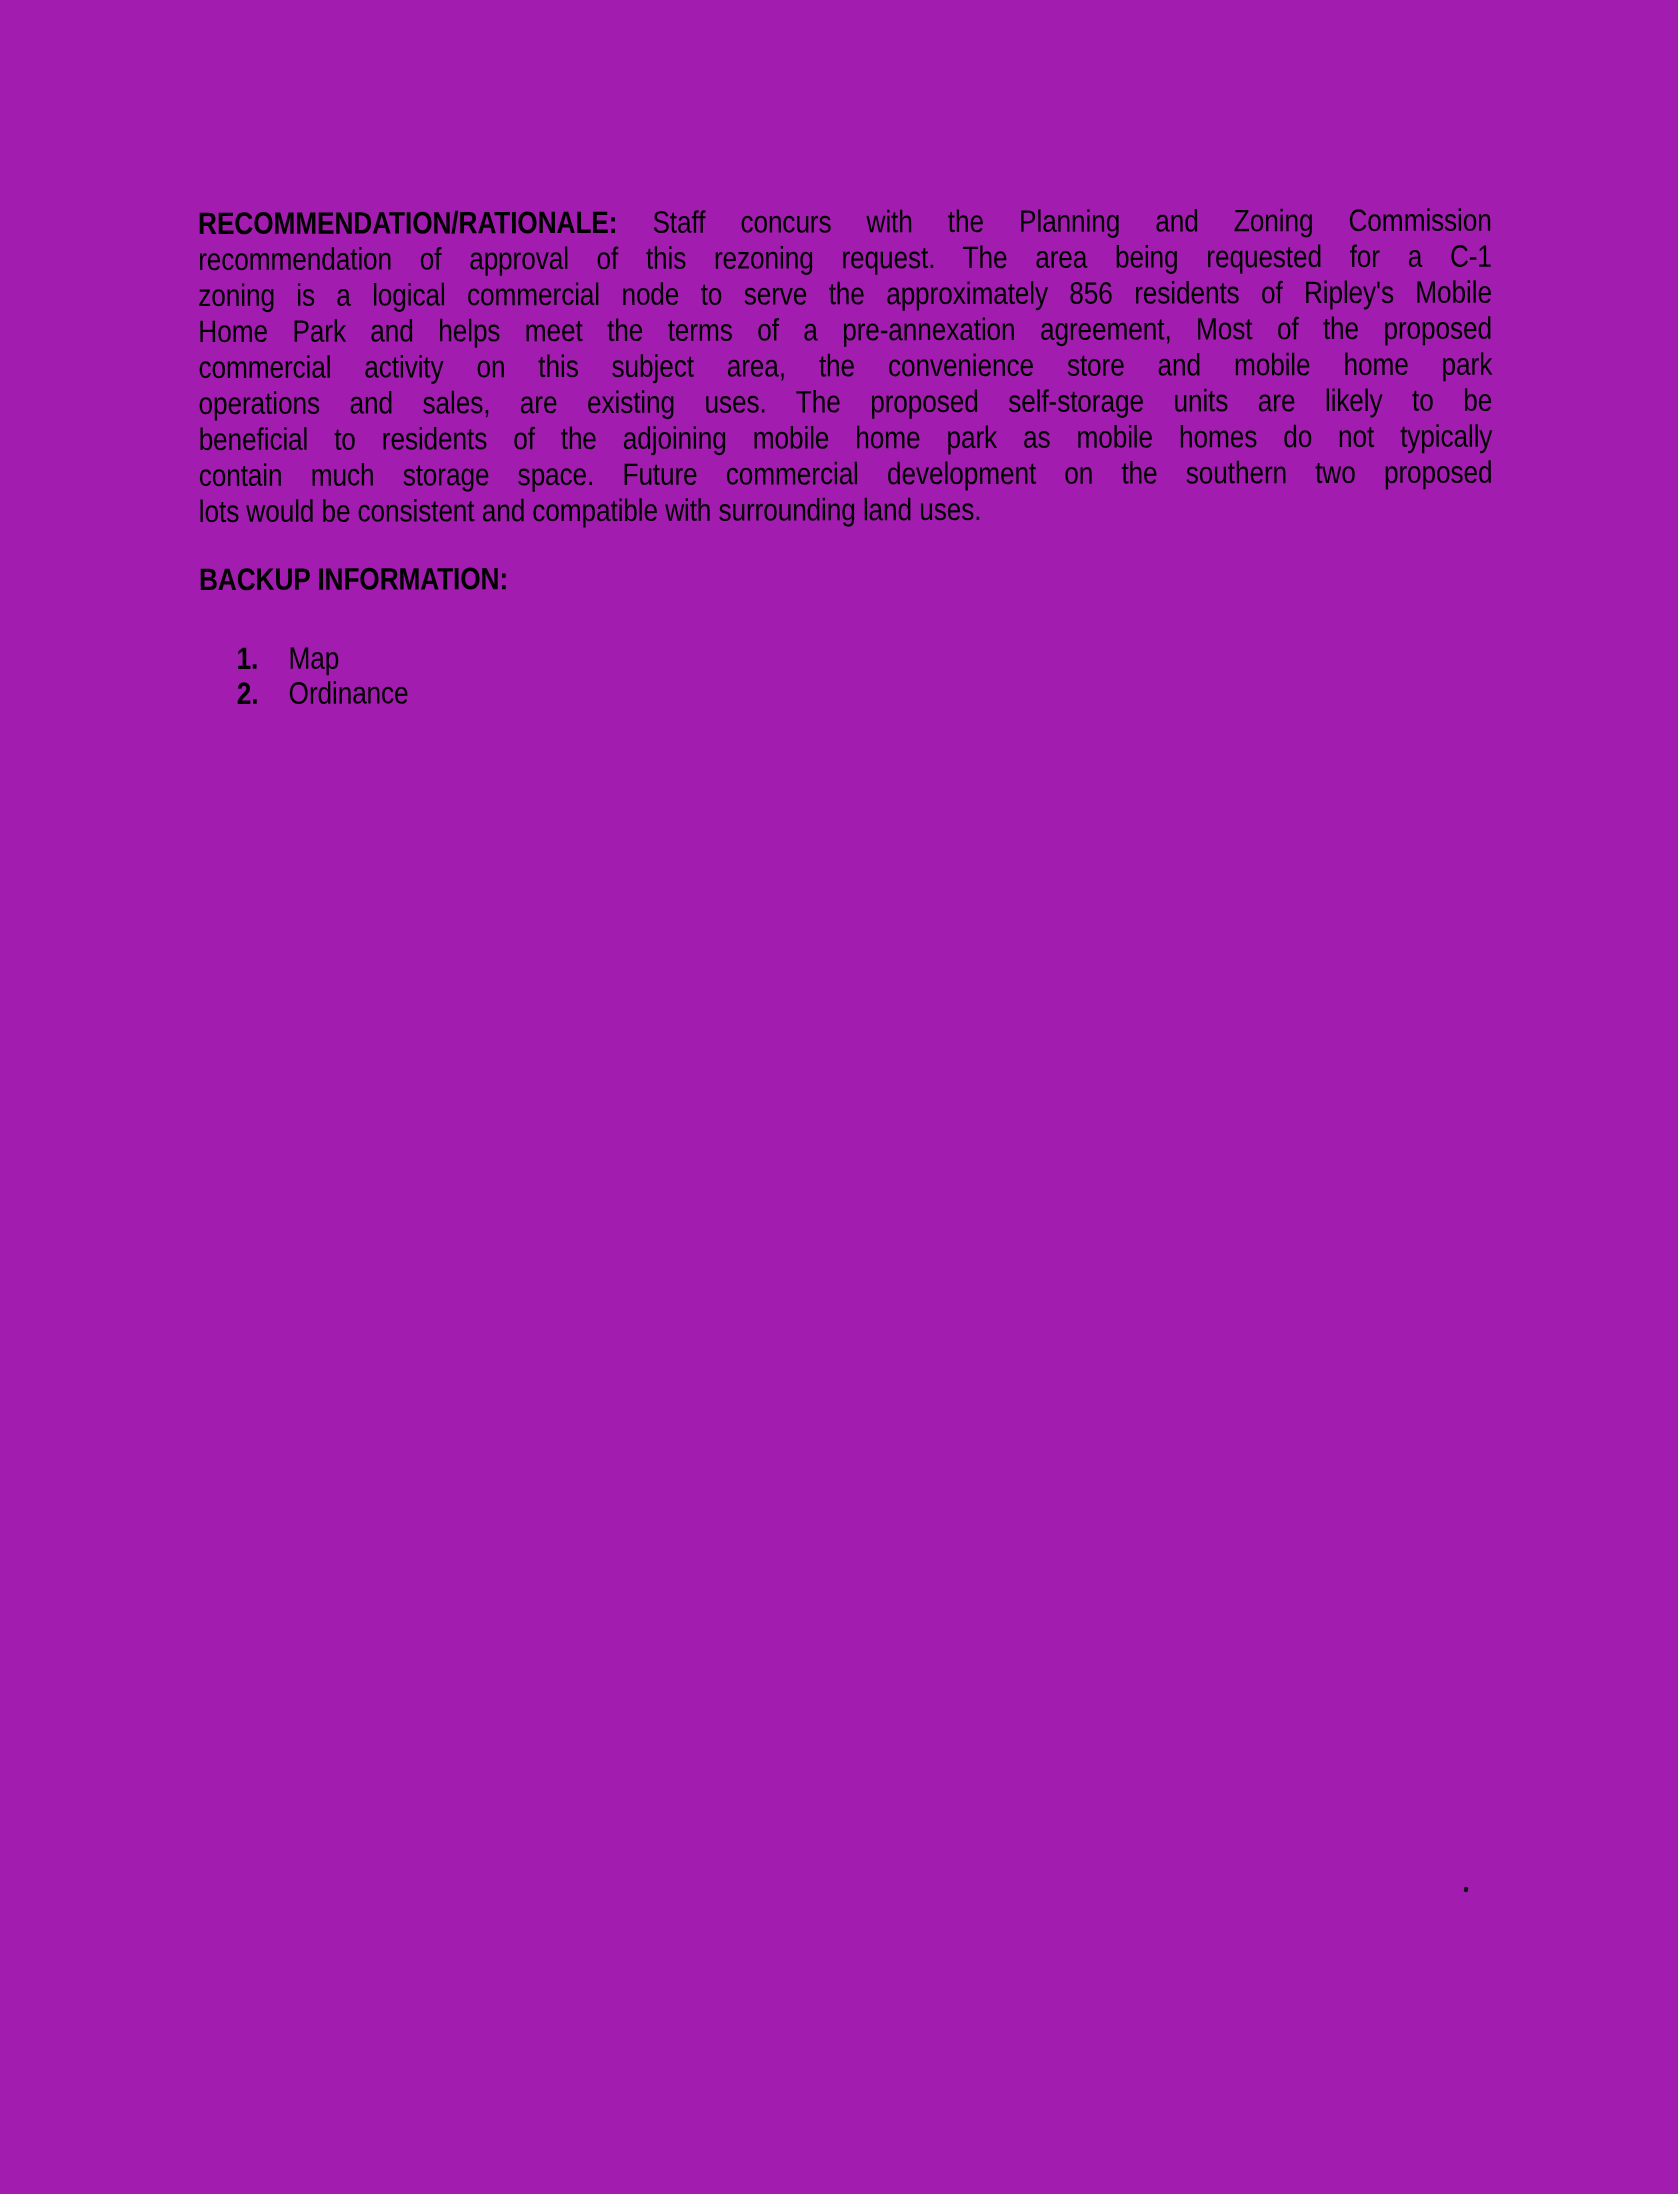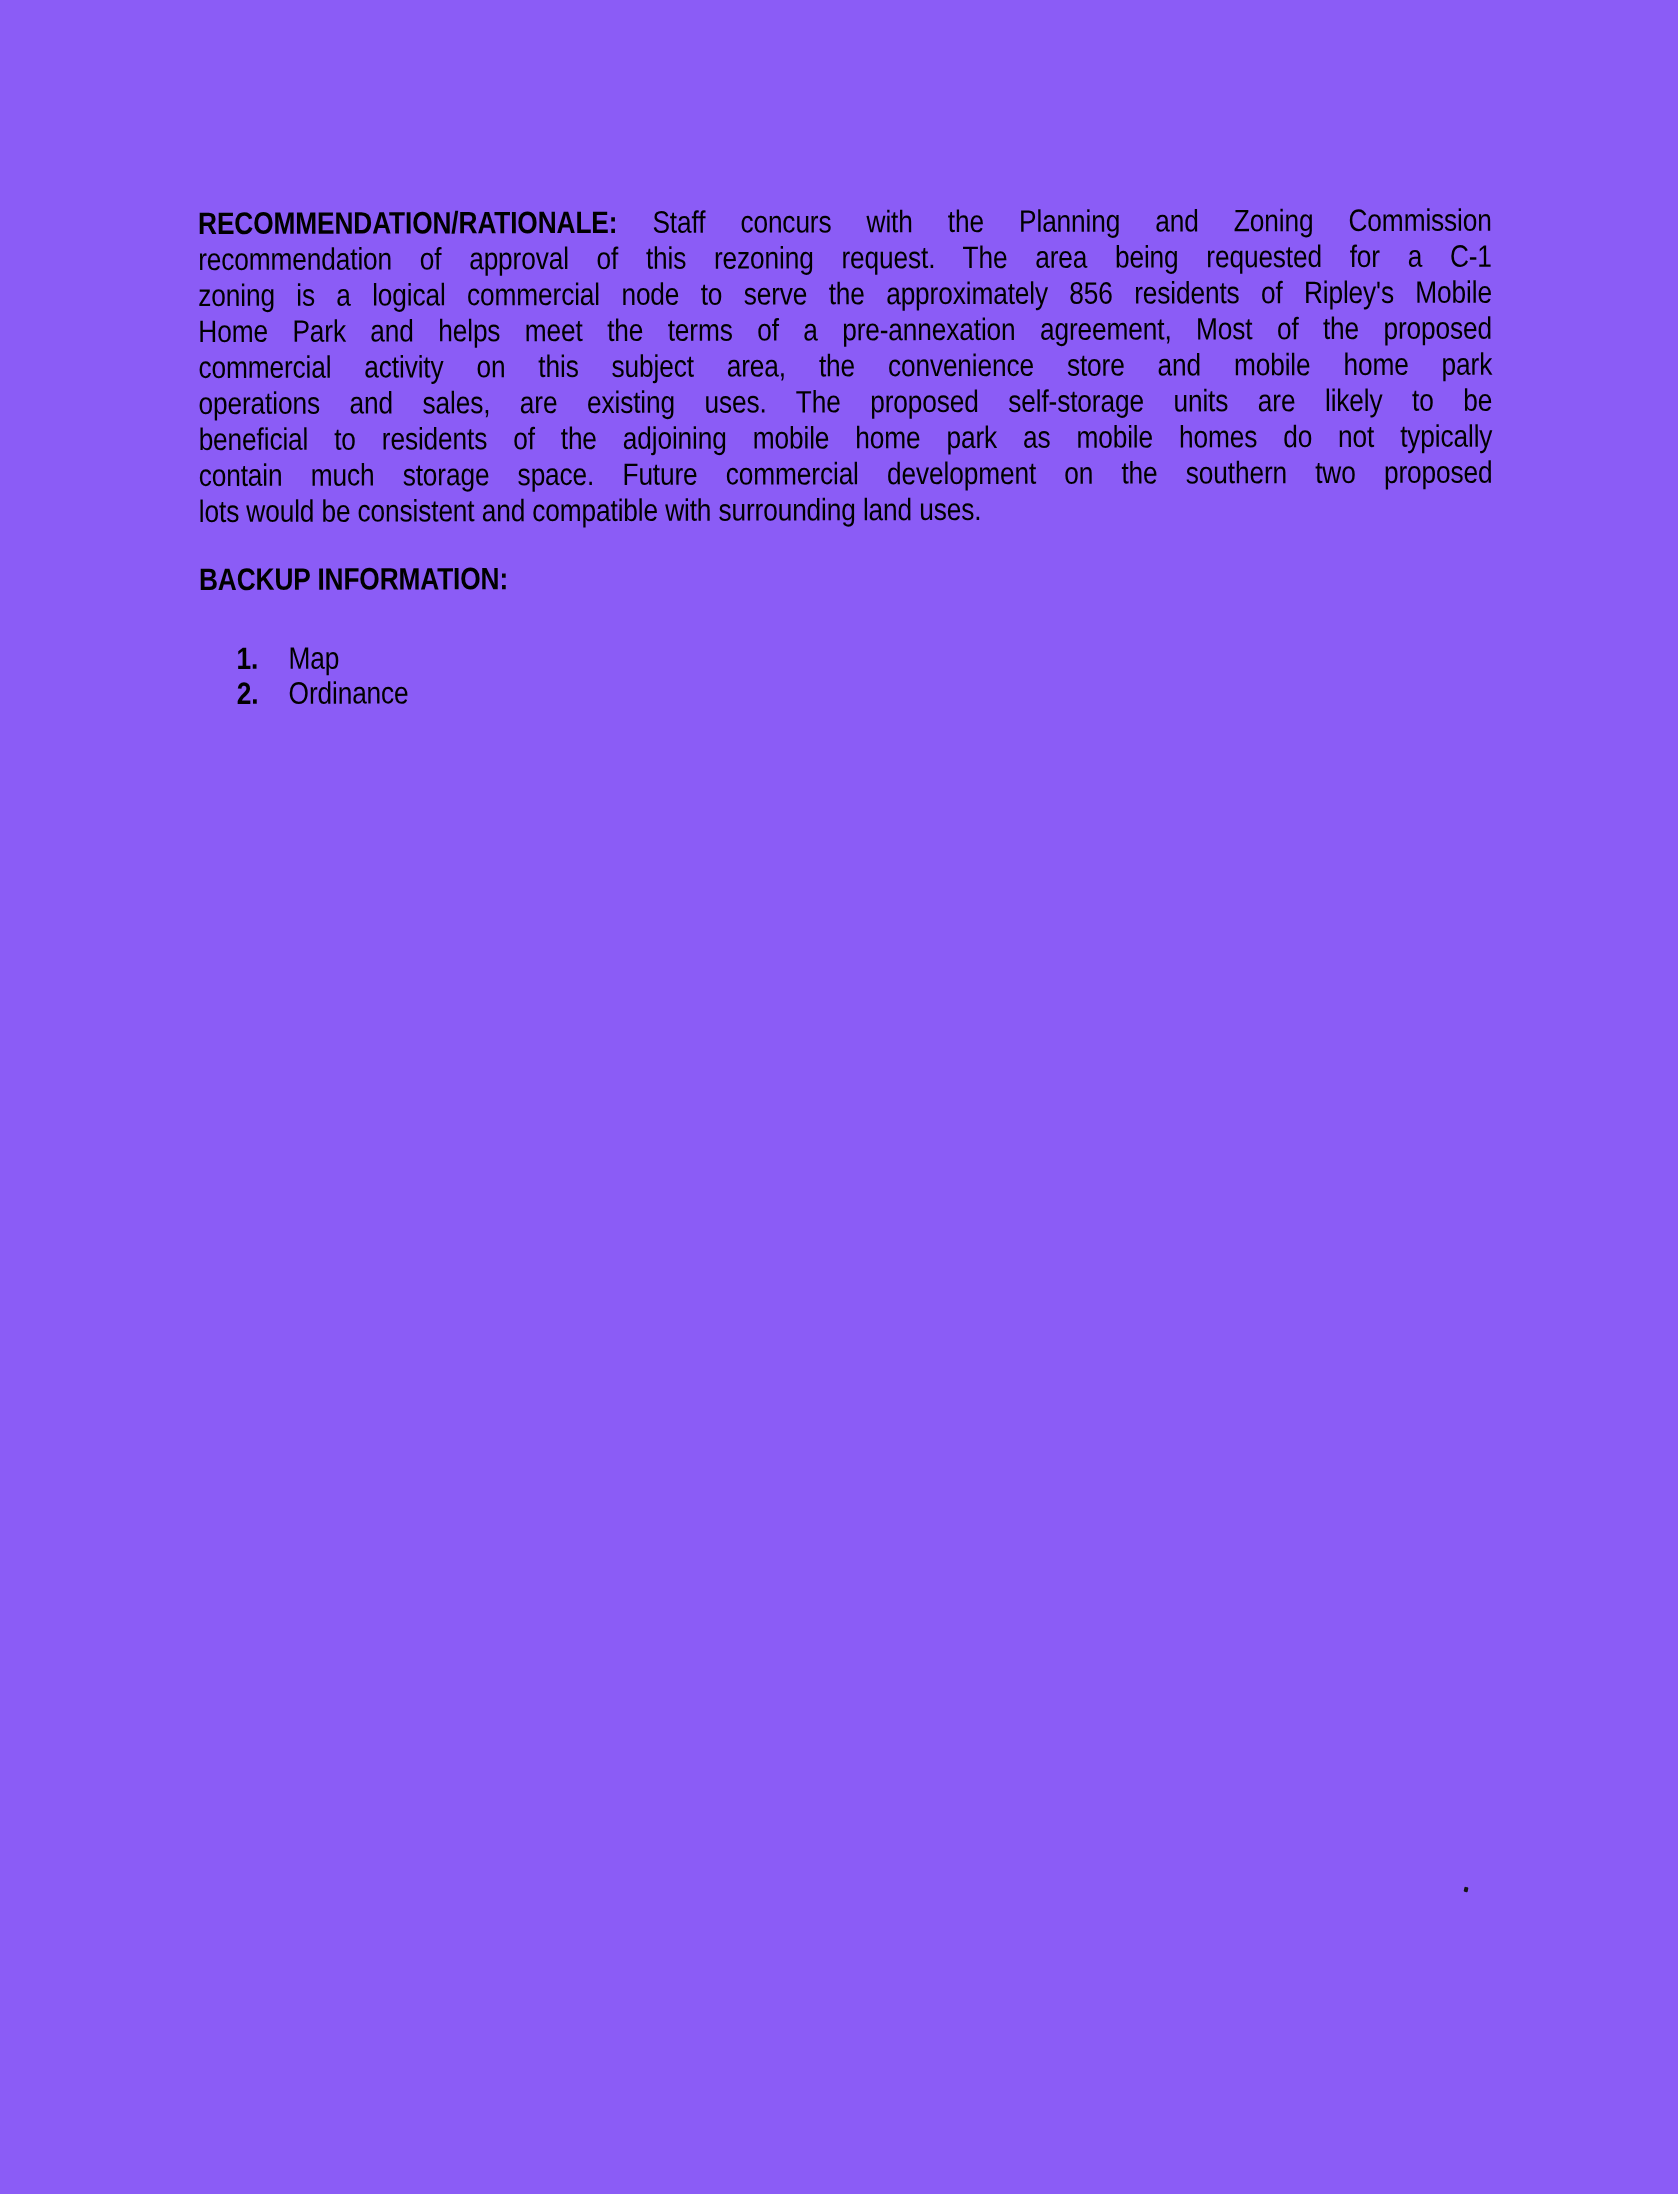--- a/index.html
+++ b/index.html
@@ -9,21 +9,21 @@
     width: 1678px;
     height: 2194px;
     position: relative;
     overflow: hidden;
     font-family: "Liberation Sans", "DejaVu Sans", sans-serif;
     color: #000000;
   }
   .page {
     position: absolute;
     inset: 0;
-    background: #8b5cf6;
+    background: #a21caf;
   }
   
   .doc-text {
     position: absolute;
     left: 198px;
     top: 206px;
     width: 1522px;
     transform: rotate(-0.15deg) scaleX(0.85);
     transform-origin: 0 0;
     font-size: 31px;

